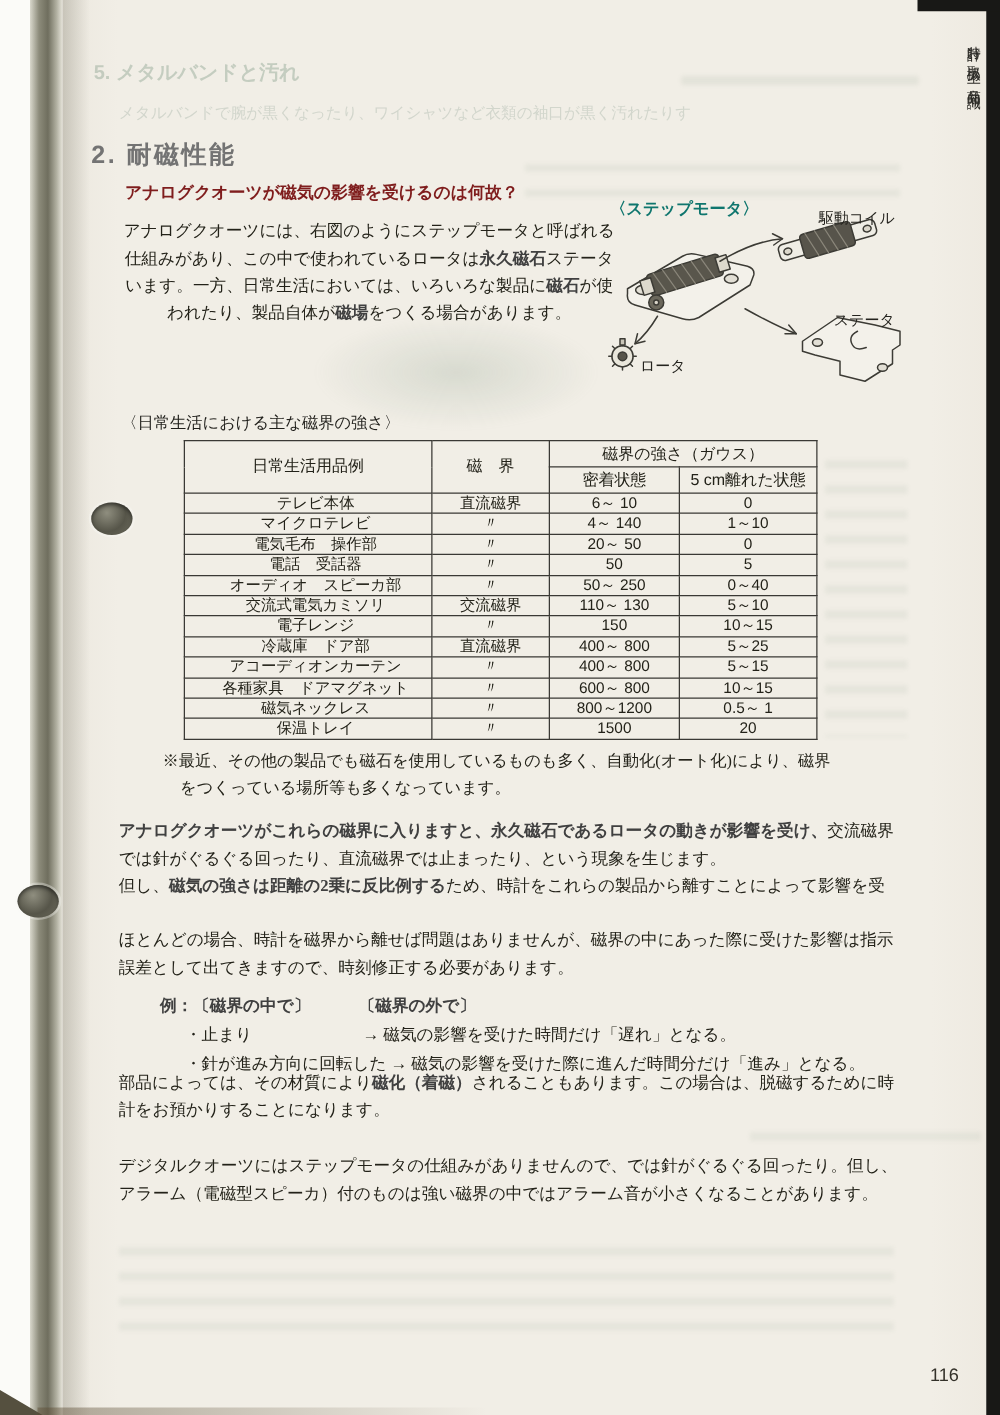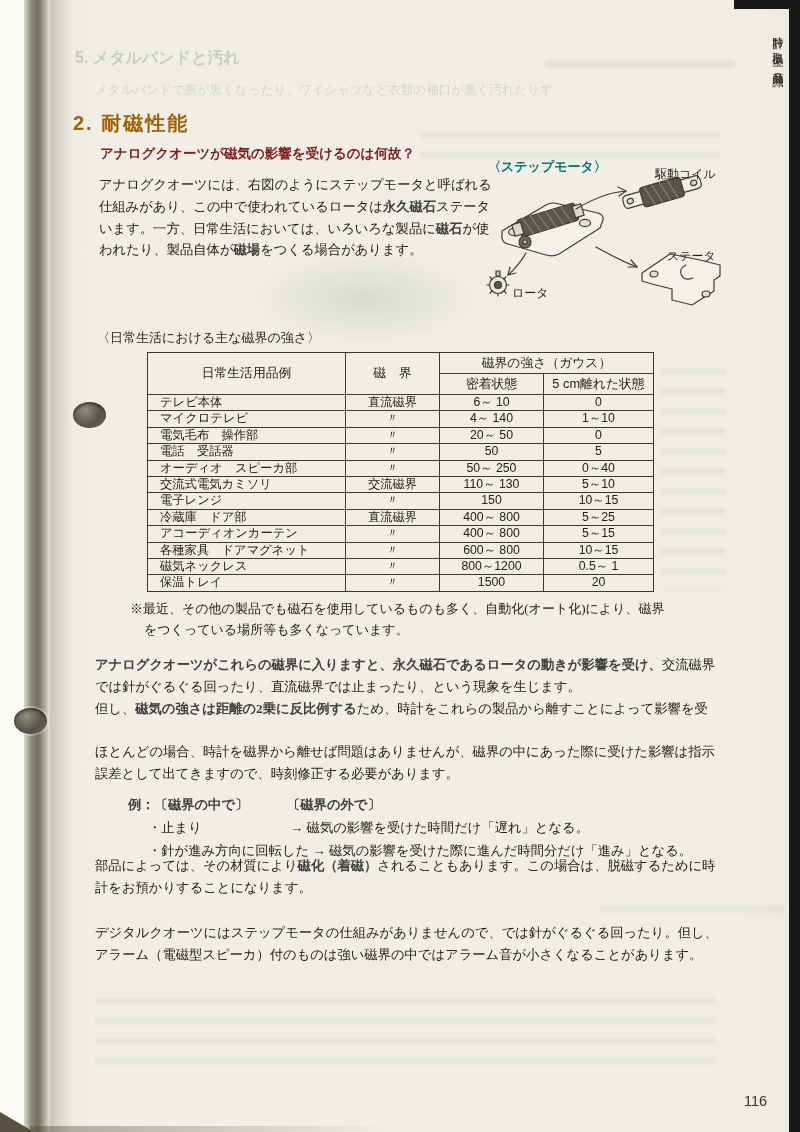--- a/index.html
+++ b/index.html
@@ -30,28 +30,28 @@
   .ghost-line{position:absolute;left:95px;top:82px;font-size:12.5px;color:rgba(140,160,145,.30);
     filter:blur(.5px);white-space:nowrap;}
   .ghost-stripes{position:absolute;pointer-events:none;opacity:.30;filter:blur(1.5px);
     background:repeating-linear-gradient(180deg,rgba(120,142,122,0) 0 13px,rgba(120,142,122,.30) 13px 20px);}
   .ghost-blob{position:absolute;pointer-events:none;filter:blur(2px);
     background:radial-gradient(ellipse at center,rgba(128,150,130,.22),rgba(128,150,130,0) 70%);}
 
   
   .abs{position:absolute;}
   .h1{left:73px;top:110px;font-family:"Liberation Sans","DejaVu Sans",sans-serif;
-    font-weight:bold;font-size:20px;color:#a16207;letter-spacing:2px;white-space:nowrap;}
+    font-weight:bold;font-size:20px;color:#737373;letter-spacing:2px;white-space:nowrap;}
   .question{left:100px;top:145px;font-family:"Liberation Sans","DejaVu Sans",sans-serif;
     font-weight:bold;font-size:13.5px;color:#7f1d1d;white-space:nowrap;}
   .bodytext{font-size:13.3px;color:#232219;white-space:nowrap;}
   .bodytext .tl{position:relative;height:21.8px;line-height:21.8px;}
   .bodytext .tl .abs-seg{position:absolute;top:0;}
   .b{font-weight:bold;color:#404040;}
-  .intro{left:99px;top:174px;}
+  .intro{left:99px;top:174px;text-align:center;}
   .para-effect{left:95px;top:654px;}
   .para-correction{left:95px;top:741px;}
   .example{left:128px;top:793px;}
   .example .tl{height:23px;line-height:23px;}
   .example .b{font-family:"Liberation Sans","DejaVu Sans",sans-serif;}
   .para-magnetized{left:95px;top:855px;}
   .para-digital{left:95px;top:922px;}
   .note{left:130px;top:598px;font-size:13px;}
   .note .tl{height:21px;line-height:21px;}
 
@@ -64,21 +64,21 @@
 
   
   .table-caption{left:97px;top:329px;font-family:"Liberation Sans","DejaVu Sans",sans-serif;
     font-size:13px;color:#201f1b;white-space:nowrap;}
   table.mag{position:absolute;left:147px;top:352px;border-collapse:collapse;table-layout:fixed;
     font-family:"Liberation Sans","DejaVu Sans",sans-serif;font-size:12.3px;color:#232219;
     border:1.5px solid #33322d;}
   table.mag th,table.mag td{border:1px solid #3a3935;font-weight:normal;padding:0;}
   table.mag th{height:20px;text-align:center;font-size:12.8px;}
   table.mag td{height:15.4px;line-height:15.4px;text-align:center;white-space:nowrap;overflow:hidden;}
-  table.mag td:first-child{text-align:left;padding-left:12px;}
+  table.mag td:first-child{text-align:center;padding-left:12px;}
   .c1{width:198px;} .c2{width:94px;} .c3{width:104px;} .c4{width:110px;}
 
   
   .side-tab{position:absolute;right:15px;top:27px;writing-mode:vertical-rl;
     font-family:"Liberation Sans","DejaVu Sans",sans-serif;font-size:11px;
     letter-spacing:1.5px;color:#2b2a26;}
   .page-number{position:absolute;left:744px;top:1093px;
     font-family:"Liberation Sans","DejaVu Sans",sans-serif;font-size:14.5px;color:#333129;}
 </style>
 </head>

